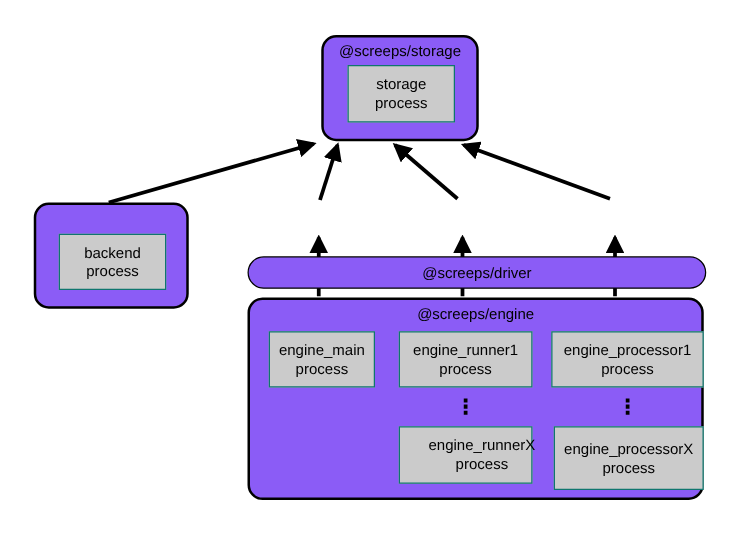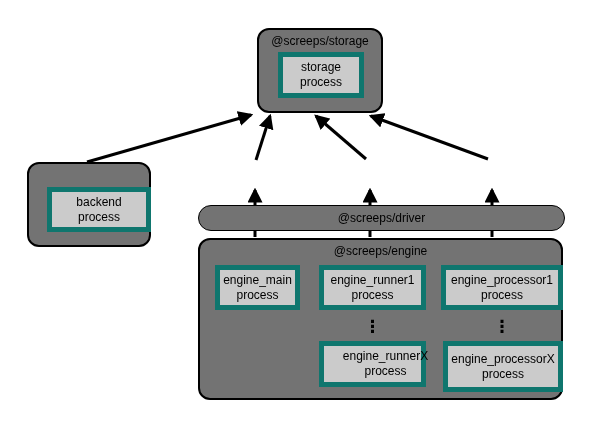--- a/index.html
+++ b/index.html
@@ -2,44 +2,44 @@
 <html><head>
 <meta charset="utf-8">
 <style>
   html,body{margin:0;padding:0;background:#fff;}
   .canvas{
     position:relative;width:600px;height:427px;background:#ffffff;overflow:hidden;
     font-family:"Liberation Sans","DejaVu Sans",sans-serif;color:#000;
   }
   svg.edges{position:absolute;left:0;top:0;width:600px;height:427px;pointer-events:none;}
   .node{
-    position:absolute;background:#737373;border:2px solid #000;border-radius:12px;
+    position:absolute;background:#8b5cf6;border:2px solid #000;border-radius:12px;
     box-sizing:border-box;
   }
   .pill{border-radius:13px;border-width:1.5px;}
   .node-label{
     position:absolute;left:0;right:0;top:4px;text-align:center;
     font-size:12px;line-height:14px;white-space:nowrap;
   }
   .pill .node-label{top:5px;}
   .proc{
-    position:absolute;background:#cbcbcb;border:5px solid #0f766e;box-sizing:border-box;
+    position:absolute;background:#cbcbcb;border:1px solid #0f766e;box-sizing:border-box;
     display:flex;align-items:center;justify-content:center;text-align:center;
     font-size:12px;line-height:15px;white-space:pre-line;
   }
   .dots{
     position:absolute;text-align:center;font-weight:700;font-size:17px;line-height:22px;
     font-family:"DejaVu Sans",sans-serif;
   }
   
   .n-storage{left:257px;top:28px;width:126px;height:85px;}
   .n-storage .proc{left:19px;top:22px;width:86px;height:46px;}
   
   .n-backend{left:27px;top:162px;width:124px;height:85px;}
-  .n-backend .proc{left:18px;top:23px;width:104px;height:45px;}
+  .n-backend .proc{left:18px;top:23px;width:86px;height:45px;}
   
   .n-driver{left:198px;top:160px;width:367px;height:26px;margin-top:45px;}
   
   .n-engine{left:198px;top:238px;width:365px;height:162px;}
   .p-main{left:15px;top:25px;width:85px;height:45px;}
   .p-runner1{left:119px;top:25px;width:107px;height:45px;}
   .p-processor1{left:241px;top:25px;width:122px;height:45px;}
   .d-runner{left:119px;top:75px;width:107px;}
   .d-processor{left:241px;top:75px;width:122px;}
   .p-runnerX{left:119px;top:101px;width:107px;height:46px;padding-left:26px;}

